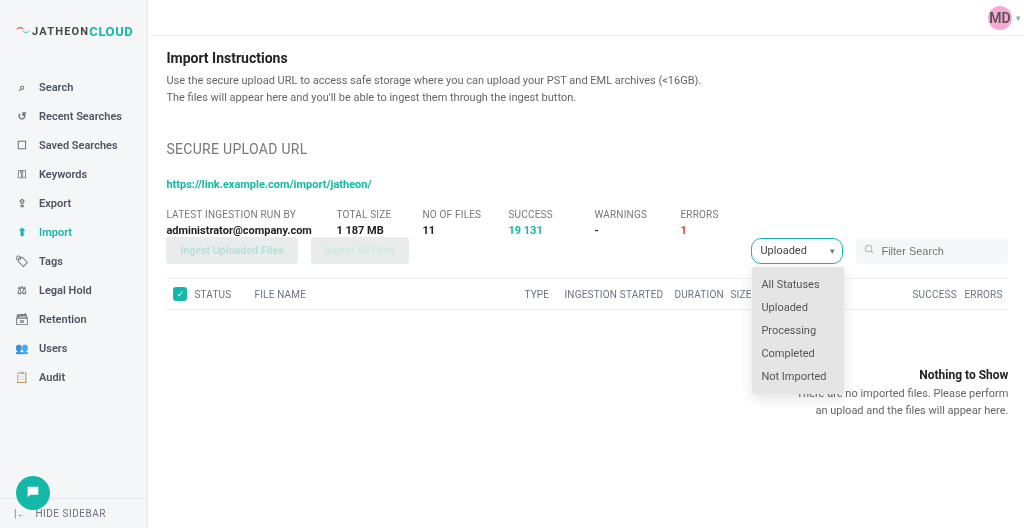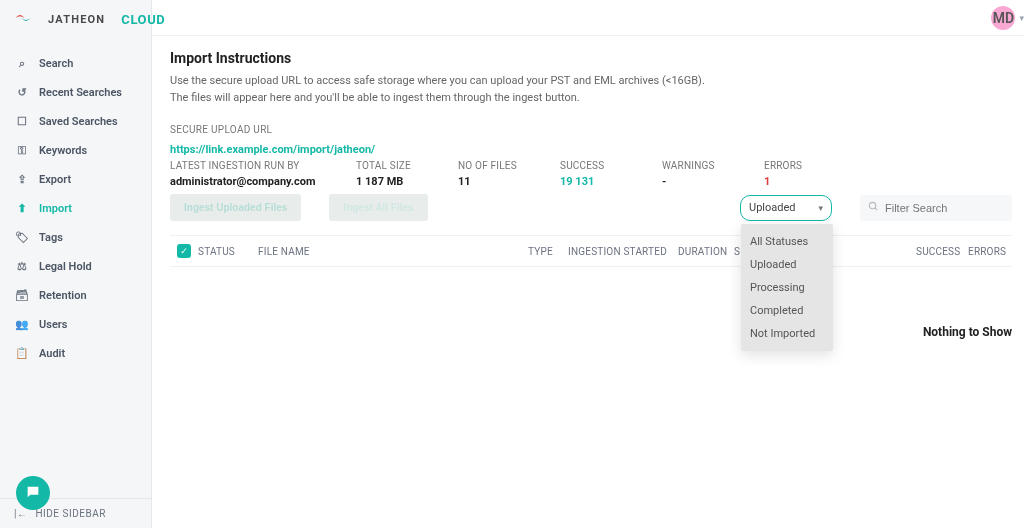--- a/index.html
+++ b/index.html
@@ -1,19 +1,19 @@
 <!DOCTYPE html>
 <html><head>
 <meta charset="utf-8">
 <style>
 *{box-sizing:border-box;margin:0;padding:0}
 body{font-family:-apple-system,BlinkMacSystemFont,"Segoe UI",Roboto,sans-serif;font-size:12px;color:#333;background:#fff;width:1024px;height:528px;overflow:hidden;position:relative}
 .layout{display:flex;height:528px}
 .sidebar{width:152px;background:#f5f6f8;display:flex;flex-direction:column;border-right:1px solid #e5e7eb}
-.logo{padding:12px 14px;display:flex;align-items:center;gap:16px}
+.logo{padding:24px 14px;display:flex;align-items:center;gap:0}
 .logo-mark svg{width:18px;height:12px}
 .logo-text{font-size:11px;font-weight:700;letter-spacing:1.2px;color:#4a4a4a}
 .logo-cloud{font-size:13px;font-weight:700;letter-spacing:0.6px;color:#14b8a6}
 .nav{flex:1;padding-top:10px}
 .nav-item{display:flex;align-items:center;gap:10px;padding:8px 15px;color:#4b5563;cursor:pointer;font-size:11px;font-weight:600}
 .nav-item.active{color:#14b8a6}
 .nav-item .ico{width:14px;text-align:center;color:inherit;opacity:.8}
 .nav-item.active .ico{opacity:1}
 .hide-bar{border-top:1px solid #e5e7eb;padding:9px 14px;font-size:10px;letter-spacing:.5px;color:#6b7280;display:flex;align-items:center;gap:8px;cursor:pointer}
 
@@ -21,32 +21,32 @@
 .topbar{height:36px;display:flex;align-items:center;padding:0 12px;border-bottom:1px solid #eef0f2}
 .search-wrap{width:330px;background:#f1f3f5;border-radius:3px;height:26px;display:flex;align-items:center;padding:0 10px;gap:8px}
 .search-wrap input{border:none;background:none;outline:none;flex:1;font-size:11px;color:#333}
 .search-wrap .ico{color:#9aa3ad}
 .user-chip{margin-left:auto;width:24px;height:24px;border-radius:12px;background:#f9a8d4;color:#555;font-size:14px;font-weight:600;display:flex;align-items:center;justify-content:center}
 .chev{margin-left:4px;color:#9aa3ad;font-size:9px}
 
 .content{padding:14px 24px 0 18px}
 h2.title{font-size:14px;font-weight:700;color:#222}
 .desc{margin-top:6px;font-size:11px;line-height:1.55;color:#666}
-.label{font-size:10px;letter-spacing:.3px;color:#777;margin-top:18px}
-.url{font-size:11px;font-weight:700;color:#14b8a6;margin-top:8px}
-
-.stats{display:flex;margin-top:4px;gap:16px}
+.label{font-size:14px;letter-spacing:.3px;color:#777;margin-top:35px}
+.url{font-size:11px;font-weight:700;color:#14b8a6;margin-top:21px}
+
+.stats{display:flex;margin-top:18px;gap:0}
 .stat{min-width:86px;padding-right:22px}
 .stat.first{min-width:170px}
 .stat .sl{font-size:10px;color:#777;letter-spacing:.2px}
 .stat .sv{font-size:11px;font-weight:700;margin-top:4px;color:#222}
 .sv.green{color:#14b8a6}
 .sv.red{color:#e13b3b}
 
-.actions{display:flex;gap:28px;align-items:center;margin-top:6px}
+.actions{display:flex;gap:13px;align-items:center;margin-top:0}
 .btn-muted{background:#e8eceb;color:#cfe8e3;font-size:10px;font-weight:700;padding:8px 14px;border-radius:3px;border:none;cursor:pointer}
 .btn-muted:first-child{color:#b7ded6}
 .spacer{flex:1}
 .dropdown{border:1px solid #14b8a6;border-radius:10px;height:26px;width:92px;display:flex;align-items:center;padding:0 8px;font-size:11px;color:#444;cursor:pointer;position:relative}
 .dropdown .caret{margin-left:auto;font-size:9px;color:#777}
 .filter{background:#f6f7f8;height:26px;width:152px;display:flex;align-items:center;padding:0 8px;border-radius:3px}
 .filter input{border:none;background:none;outline:none;font-size:11px;color:#333;flex:1}
 .filter .ico{color:#b5bbc2;margin-right:6px}
 
 .dd-menu{position:absolute;top:28px;left:0;width:92px;background:#e5e5e5;border-radius:2px;box-shadow:0 4px 14px rgba(0,0,0,.12);z-index:5;padding:6px 0}
@@ -215,16 +215,20 @@
         <div class="col" style="width:110px">INGESTION STARTED</div>
         <div class="col" style="width:56px;text-align:center">DURATION</div>
         <div class="col" style="width:64px">SIZE IN MB</div>
         <div class="col" style="width:118px"></div>
         <div class="col" style="width:52px">SUCCESS</div>
         <div class="col" style="width:44px">ERRORS</div>
       </div>
 
       <div class="empty">
         <h3>Nothing to Show</h3>
+        <p>
+          <span>There are no imported files. Please perform</span><br>
+          <span>an upload and the files will appear here.</span>
+        </p>
       </div>
     </div>
   </main>
 </div>
 
 </body></html>

